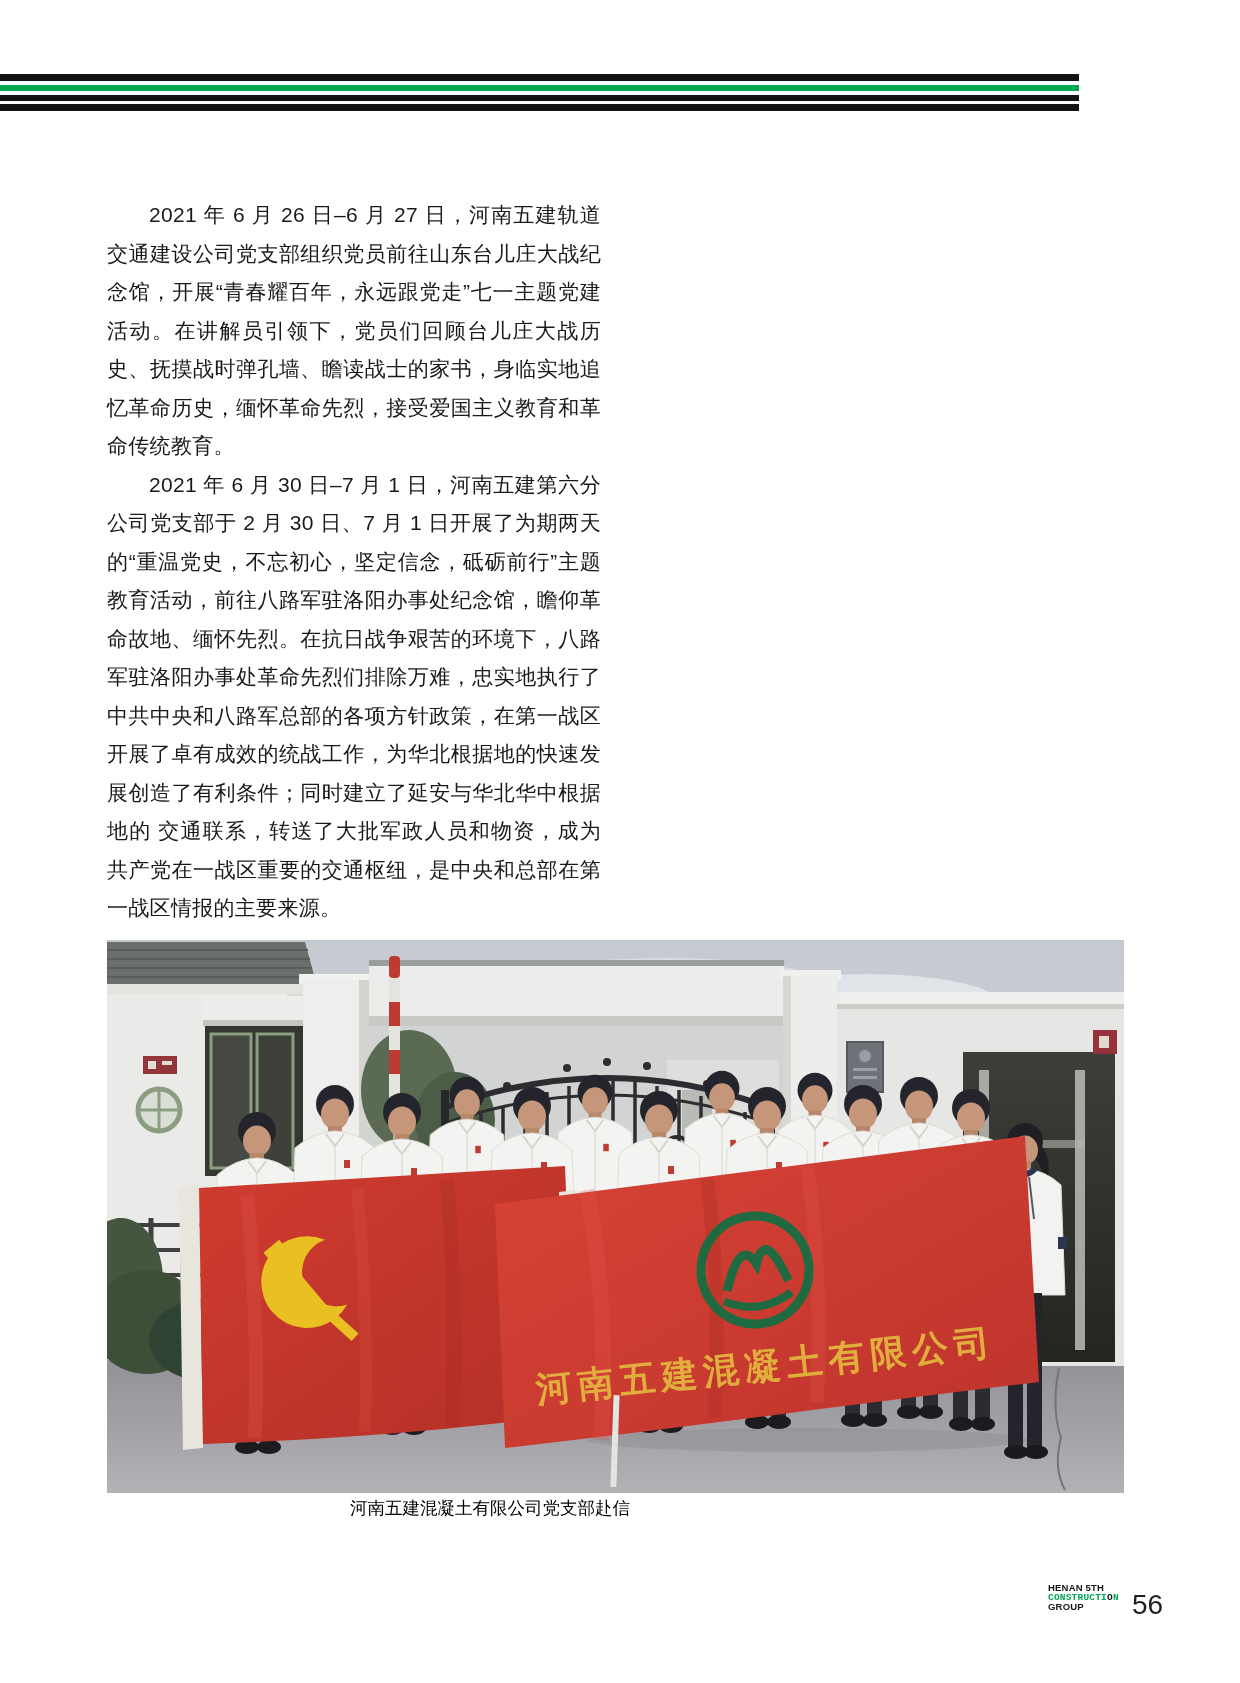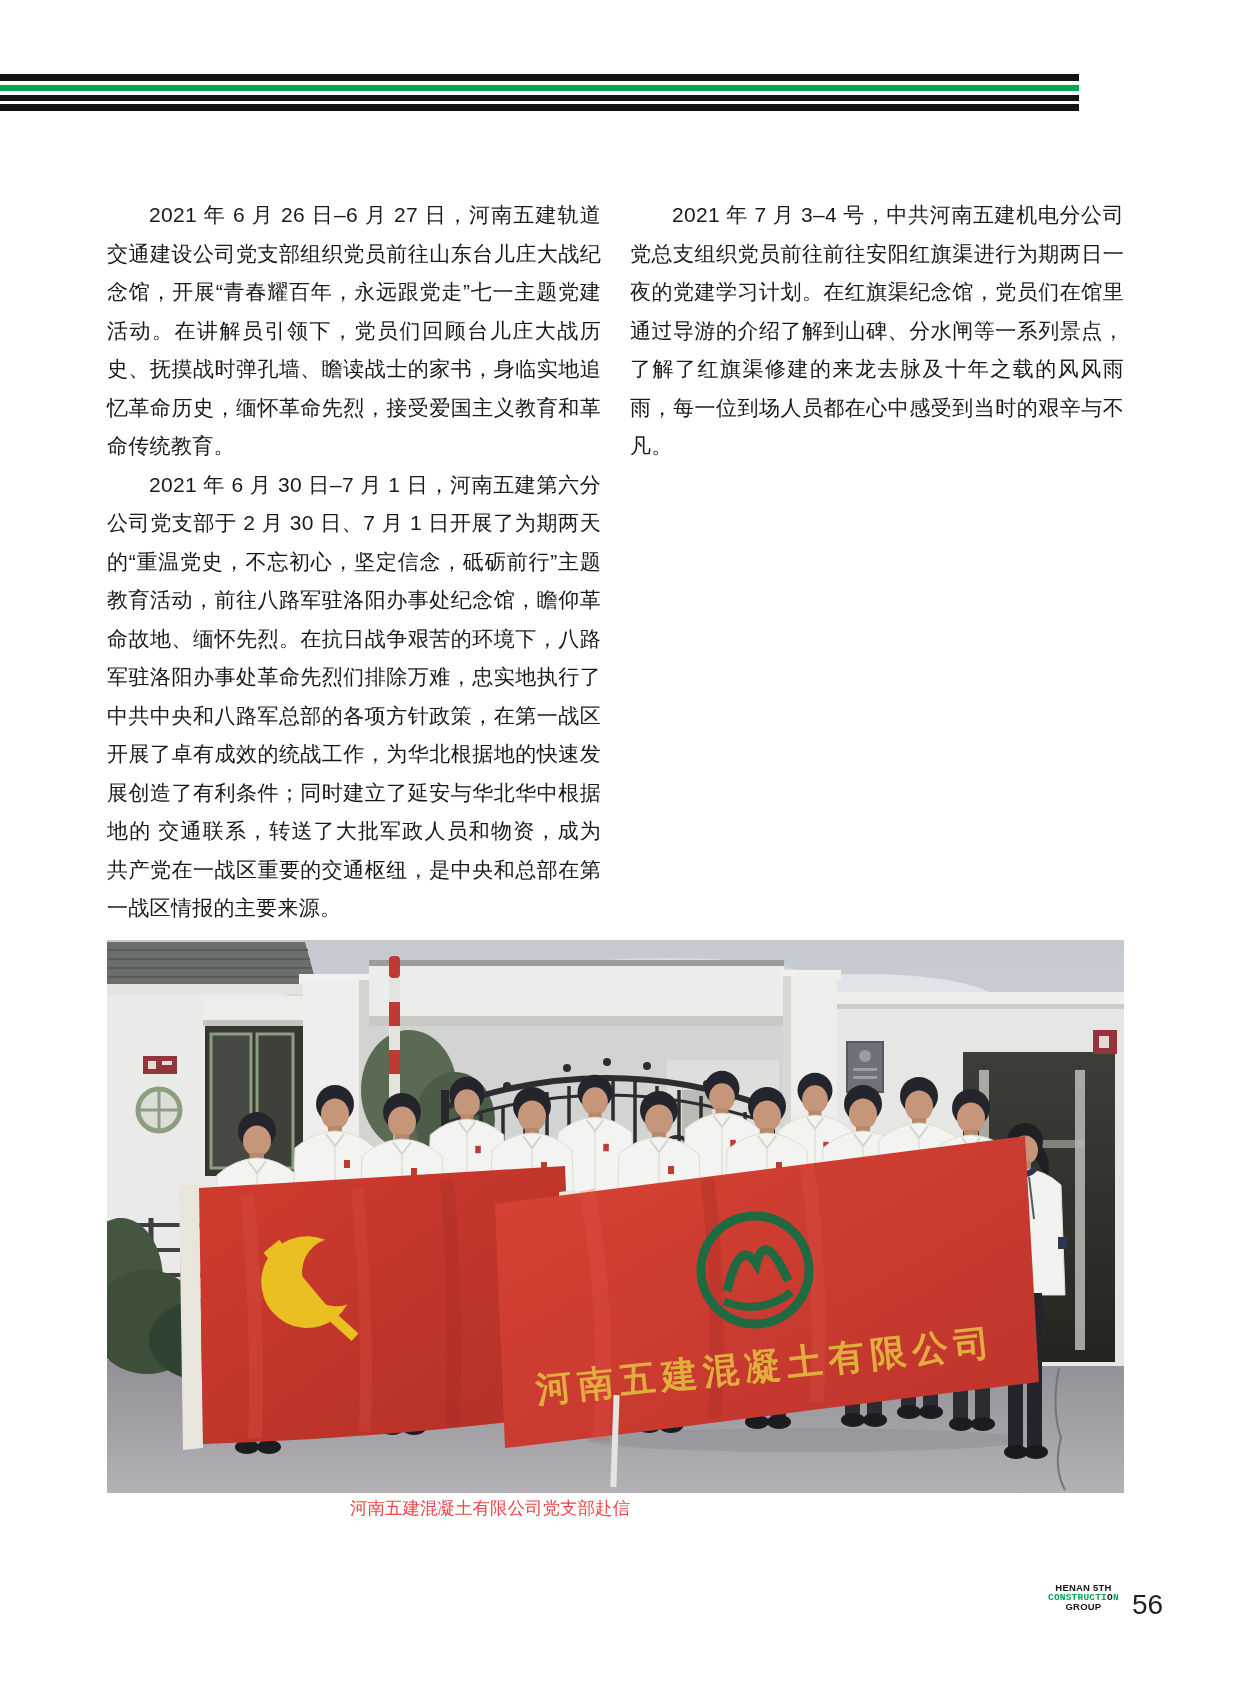--- a/index.html
+++ b/index.html
@@ -18,25 +18,25 @@
   
   .columns { position:absolute; left:107px; top:196px; width:1017px; display:flex; gap:29px; }
   .col { width:494px; font-size:21px; line-height:38.5px; text-align:justify; color:#191919; letter-spacing:0.3px; }
   .col p { margin:0; text-indent:2em; }
 
   
   .photo-fig { position:absolute; left:107px; top:940px; width:1017px; height:553px; margin:0; }
   .photo-fig svg { display:block; }
 
   .caption { position:absolute; left:0; top:1496px; width:980px; text-align:center;
-             font-size:17.5px; line-height:25px; color:#ef4444; }
+             font-size:17.5px; line-height:25px; color:#000000; }
 
   
   .footer-logo { position:absolute; left:1048px; top:1583px; font-size:9.5px; font-weight:bold;
-                 line-height:9.5px; letter-spacing:0.2px; color:#15161a;text-align:center; }
+                 line-height:9.5px; letter-spacing:0.2px; color:#15161a; }
   .footer-logo .green { color:#00A651;font-family:Liberation Mono, monospace; }
   .footer-logo .green .o { color:#15161a; }
   .page-num { position:absolute; left:1132px; top:1590px; font-size:28px; line-height:30px; color:#1f1f1f; }
 </style>
 </head>
 <body>
 
 <div class="page">
 
   <div class="stripes">
@@ -45,21 +45,20 @@
     <div class="stripe s3"></div>
     <div class="stripe s4"></div>
   </div>
 
   <div class="columns">
     <div class="col">
       <p>2021 年 6 月 26 日–6 月 27 日，河南五建轨道交通建设公司党支部组织党员前往山东台儿庄大战纪念馆，开展“青春耀百年，永远跟党走”七一主题党建活动。在讲解员引领下，党员们回顾台儿庄大战历史、抚摸战时弹孔墙、瞻读战士的家书，身临实地追忆革命历史，缅怀革命先烈，接受爱国主义教育和革命传统教育。</p>
       <p>2021 年 6 月 30 日–7 月 1 日，河南五建第六分公司党支部于 2 月 30 日、7 月 1 日开展了为期两天的“重温党史，不忘初心，坚定信念，砥砺前行”主题教育活动，前往八路军驻洛阳办事处纪念馆，瞻仰革命故地、缅怀先烈。在抗日战争艰苦的环境下，八路军驻洛阳办事处革命先烈们排除万难，忠实地执行了中共中央和八路军总部的各项方针政策，在第一战区开展了卓有成效的统战工作，为华北根据地的快速发展创造了有利条件；同时建立了延安与华北华中根据地的 交通联系，转送了大批军政人员和物资，成为共产党在一战区重要的交通枢纽，是中央和总部在第一战区情报的主要来源。</p>
     </div>
     <div class="col">
-      <p>2021 年 7 月 3–4 号，中共河南五建机电分公司党总支组织党员前往前往安阳红旗渠进行为期两日一夜的党建学习计划。在红旗渠纪念馆，党员们在馆里通过导游的介绍了解到山碑、分水闸等一系列景点，了解了红旗渠修建的来龙去脉及十年之载的风风雨雨，每一位到场人员都在心中感受到当时的艰辛与不凡。</p>
     </div>
   </div>
 
   <figure class="photo-fig">
     <svg width="1017" height="553" viewBox="0 0 1017 553">
       <defs>
         <linearGradient id="skyGrad" x1="0" y1="0" x2="0" y2="1">
           <stop offset="0" stop-color="#c9cdd3"></stop>
             <stop offset="1" stop-color="#e4e6e8"></stop>
         </linearGradient>

